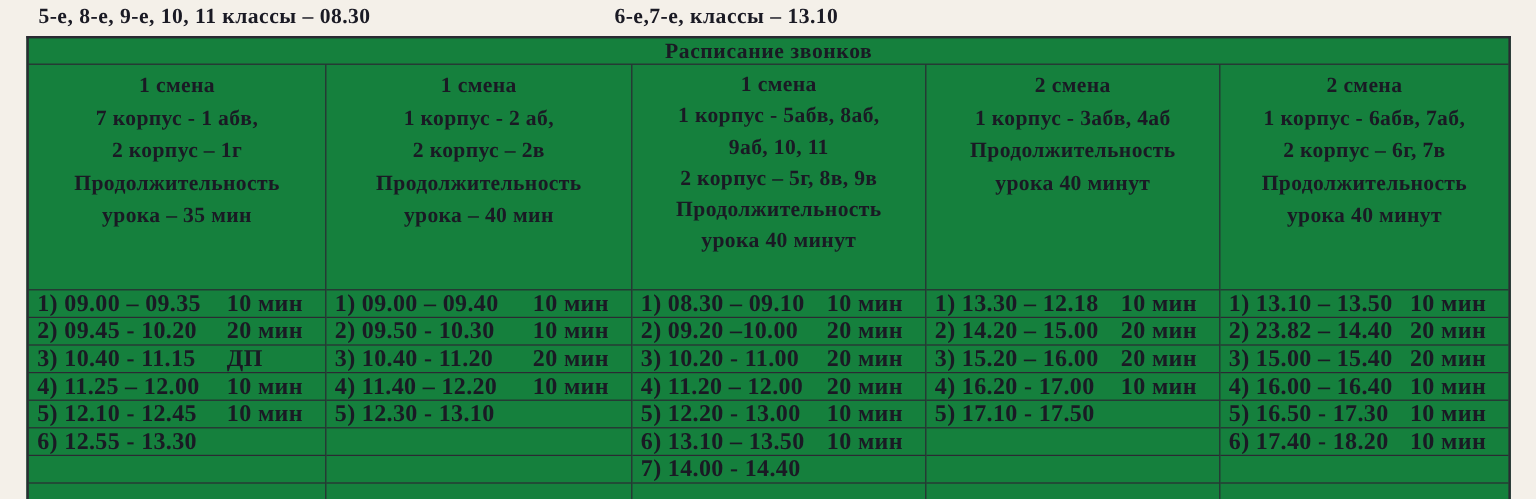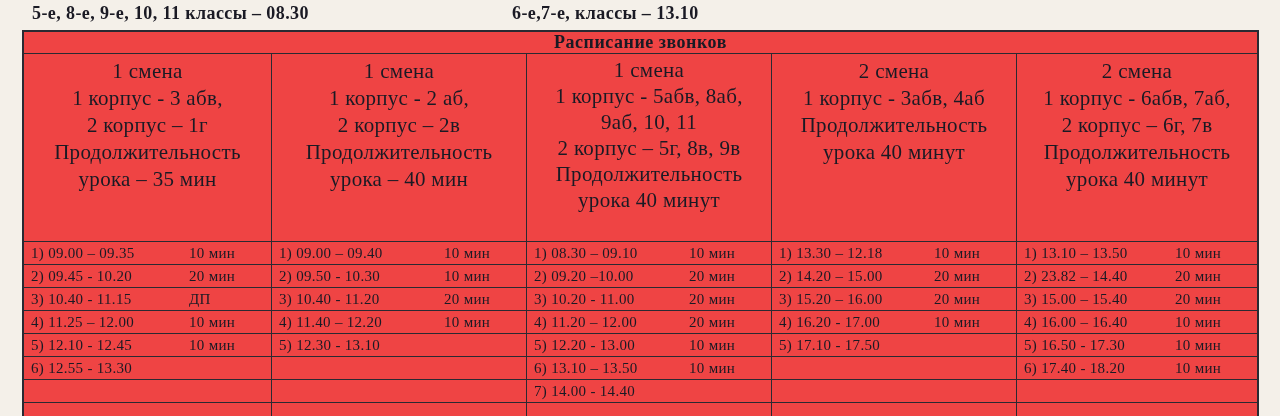--- a/index.html
+++ b/index.html
@@ -13,44 +13,44 @@
     -webkit-font-smoothing:antialiased;
   }
   .topline{position:absolute;top:3px;left:0;width:1280px;height:26px;font-size:18px;font-weight:600;letter-spacing:.4px;}
   .topline .left{position:absolute;left:32px;top:0;}
   .topline .right{position:absolute;left:512px;top:0;}
 
   .sheet{
     position:absolute;left:22px;top:30px;width:1237px;height:386px;
     border:2px solid #2a2a32;border-bottom:none;
     box-sizing:border-box;
-    background:#ef4444;
+    background:#15803d;
   }
   .title-row{
     height:22px;box-sizing:border-box;
     border-bottom:1.6px solid #2a2a32;
     text-align:center;font-weight:700;font-size:18px;letter-spacing:.5px;
     line-height:21px;
   }
   .cols{display:flex;width:100%;}
   .col{box-sizing:border-box;border-right:1.6px solid #2a2a32;}
   .col:last-child{border-right:none;flex:1;}
   .c1{width:248px}.c2{width:255px}.c3{width:245px}.c4{width:245px}
   .head{
     height:188px;box-sizing:border-box;
     border-bottom:1.6px solid #2a2a32;
-    text-align:center;font-size:21px;font-weight:400;letter-spacing:.3px;
+    text-align:center;font-size:18px;font-weight:700;letter-spacing:.3px;
     padding-top:4px;line-height:27px;
   }
   .head.tight{line-height:26px;padding-top:3px;}
   .row{
     height:23px;box-sizing:border-box;
     border-bottom:1.5px solid #2a2a32;
-    display:flex;align-items:center;
-    font-size:15px;font-weight:400;letter-spacing:.3px;
+    display:flex;
+    font-size:20px;font-weight:700;letter-spacing:.3px;
     padding:0 10px 0 7px;white-space:nowrap;
   }
   .row .t{flex:1;text-align:left;}
   .row .b{width:72px;text-align:left;}
   .stub{height:15px;}
 </style>
 </head>
 <body>
 
 <div class="topline">
@@ -58,21 +58,21 @@
   <span class="right">6-е,7-е, классы – 13.10</span>
 </div>
 
 <div class="sheet">
   <div class="title-row">Расписание звонков</div>
   <div class="cols">
 
     <div class="col c1">
       <div class="head">
         <div>1 смена</div>
-        <div>1 корпус - 3 абв,</div>
+        <div>7 корпус - 1 абв,</div>
         <div>2 корпус – 1г</div>
         <div>Продолжительность</div>
         <div>урока – 35 мин</div>
       </div>
       <div class="row">
           <span class="t">1) 09.00 – 09.35</span>
           <span class="b">10 мин</span>
         </div>
       <div class="row">
           <span class="t">2) 09.45 - 10.20</span>

